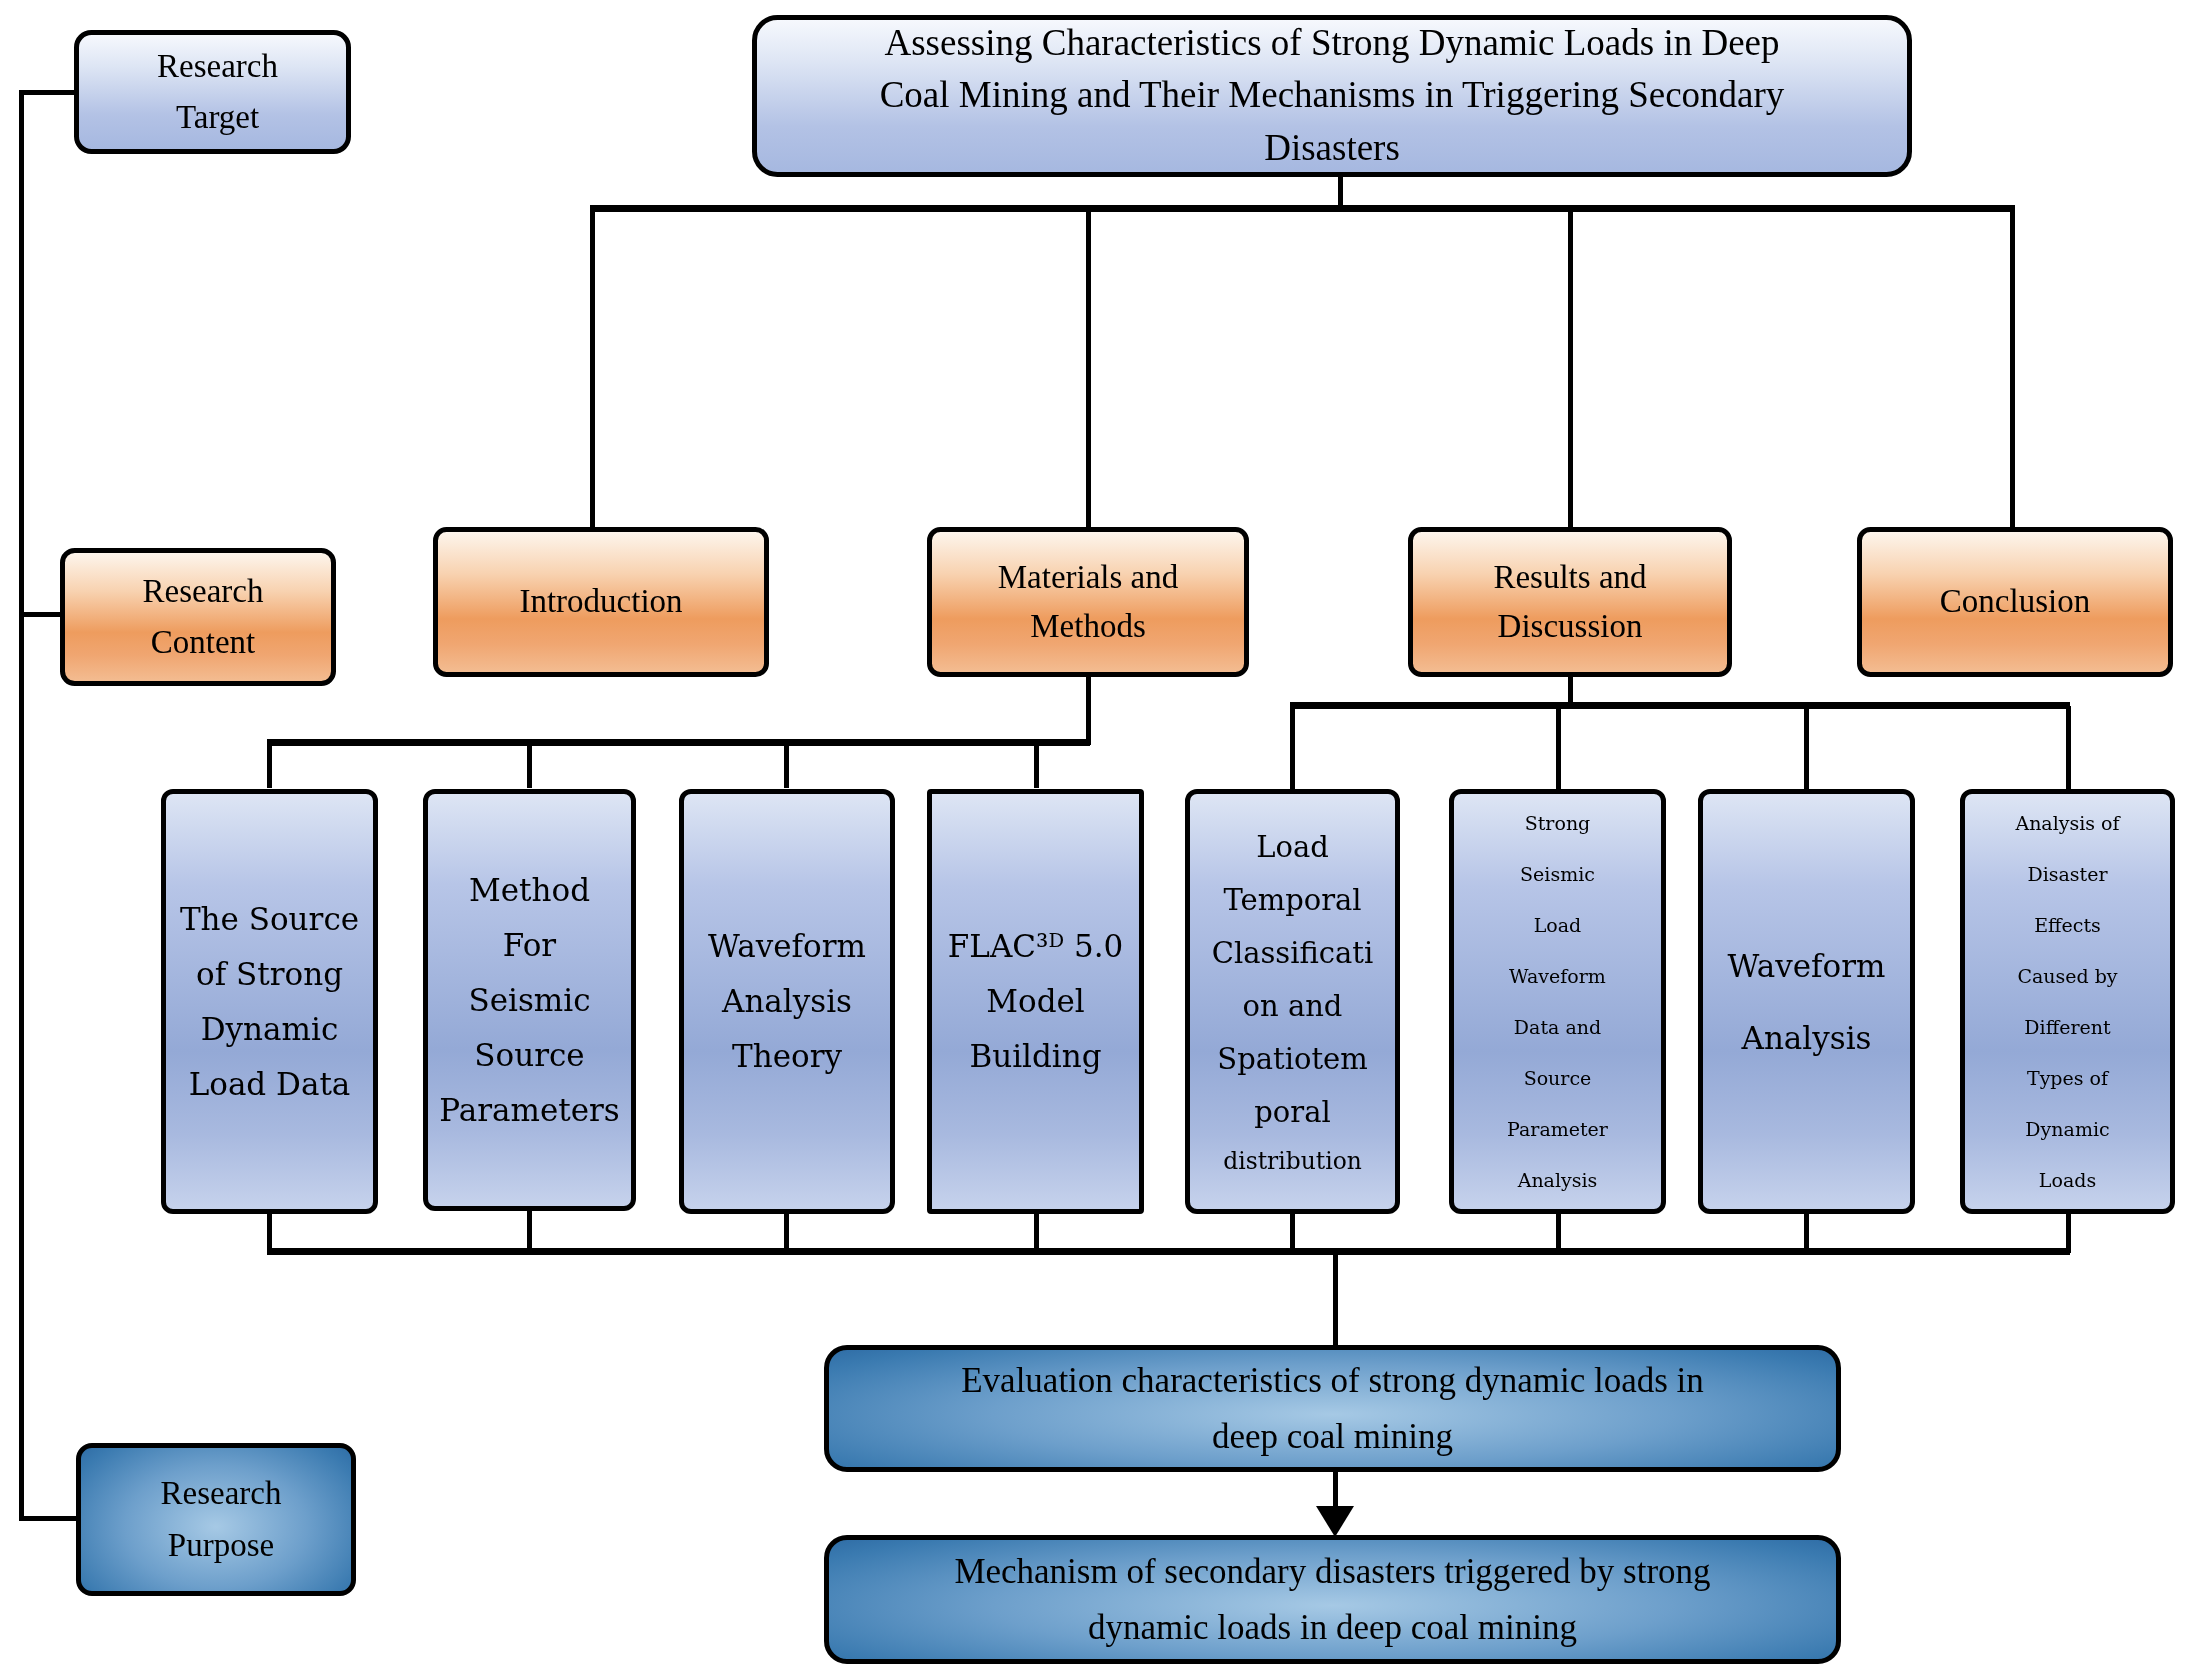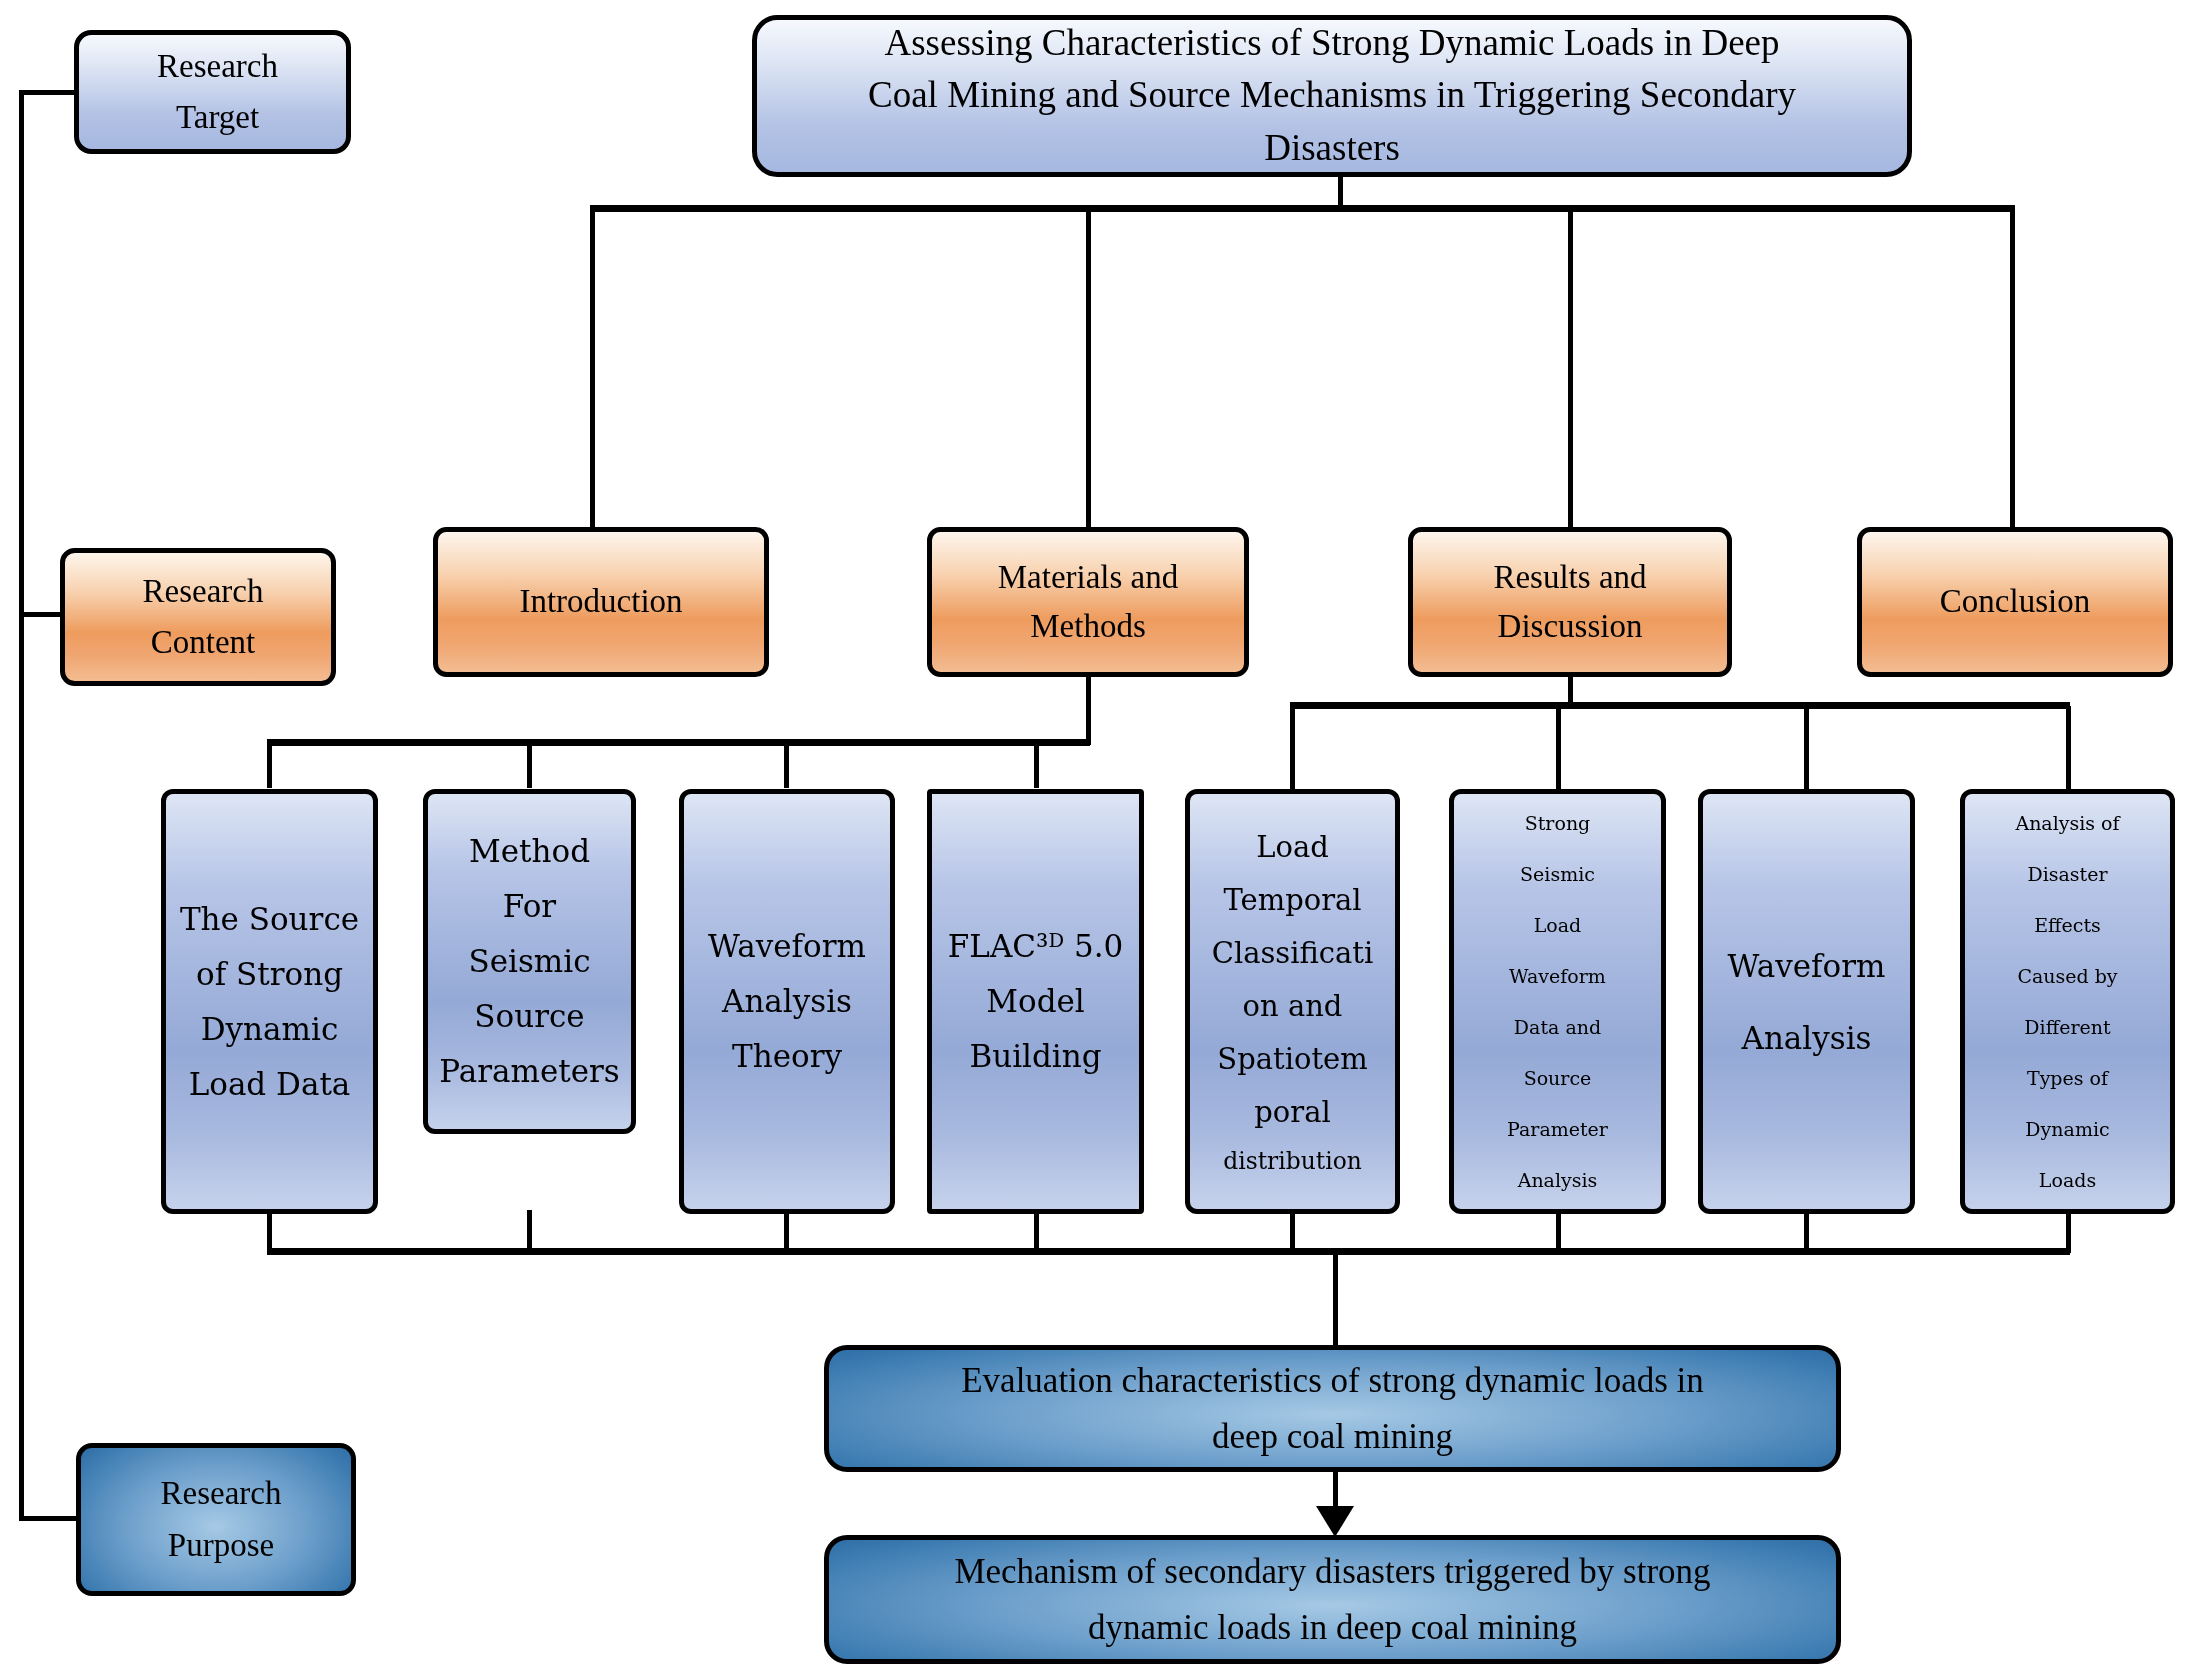--- a/index.html
+++ b/index.html
@@ -109,21 +109,21 @@
 Content</div>
   </div>
 
   <div class="node grad-dark f-side" style="left:76px;top:1443px;width:280px;height:153px;border-radius:16px">
     <div class="txt">Research
 Purpose</div>
   </div>
 
   <div class="node grad-blue-a f-title" style="left:752px;top:14.7px;width:1160px;height:162px;border-radius:25.4px">
     <div class="txt">Assessing Characteristics of Strong Dynamic Loads in Deep
-Coal Mining and Source Mechanisms in Triggering Secondary
+Coal Mining and Their Mechanisms in Triggering Secondary
 Disasters</div>
   </div>
 
   <div class="node grad-orange f-section" style="left:433px;top:527px;width:336px;height:150px;border-radius:13.4px">
     <div class="txt">Introduction</div>
   </div>
   <div class="node grad-orange f-section" style="left:927px;top:527px;width:322px;height:150px;border-radius:13.4px">
     <div class="txt">Materials and
 Methods</div>
   </div>
@@ -134,21 +134,21 @@
   <div class="node grad-orange f-section" style="left:1857px;top:527px;width:316px;height:150px;border-radius:13.4px">
     <div class="txt">Conclusion</div>
   </div>
 
   <div class="node grad-blue-b tall t-a" style="left:161px;top:789px;width:217px;height:425px;border-radius:12px">
     <div class="txt">The Source
 of Strong
 Dynamic
 Load Data</div>
   </div>
-  <div class="node grad-blue-b tall t-a" style="left:423px;top:789px;width:213px;height:345px;border-radius:12px">
+  <div class="node grad-blue-b tall t-a" style="left:423px;top:789px;width:213px;height:422px;border-radius:12px">
     <div class="txt">Method
 For
 Seismic
 Source
 Parameters</div>
   </div>
   <div class="node grad-blue-b tall t-a" style="left:679px;top:789px;width:216px;height:425px;border-radius:12px">
     <div class="txt">Waveform
 Analysis
 Theory</div>

